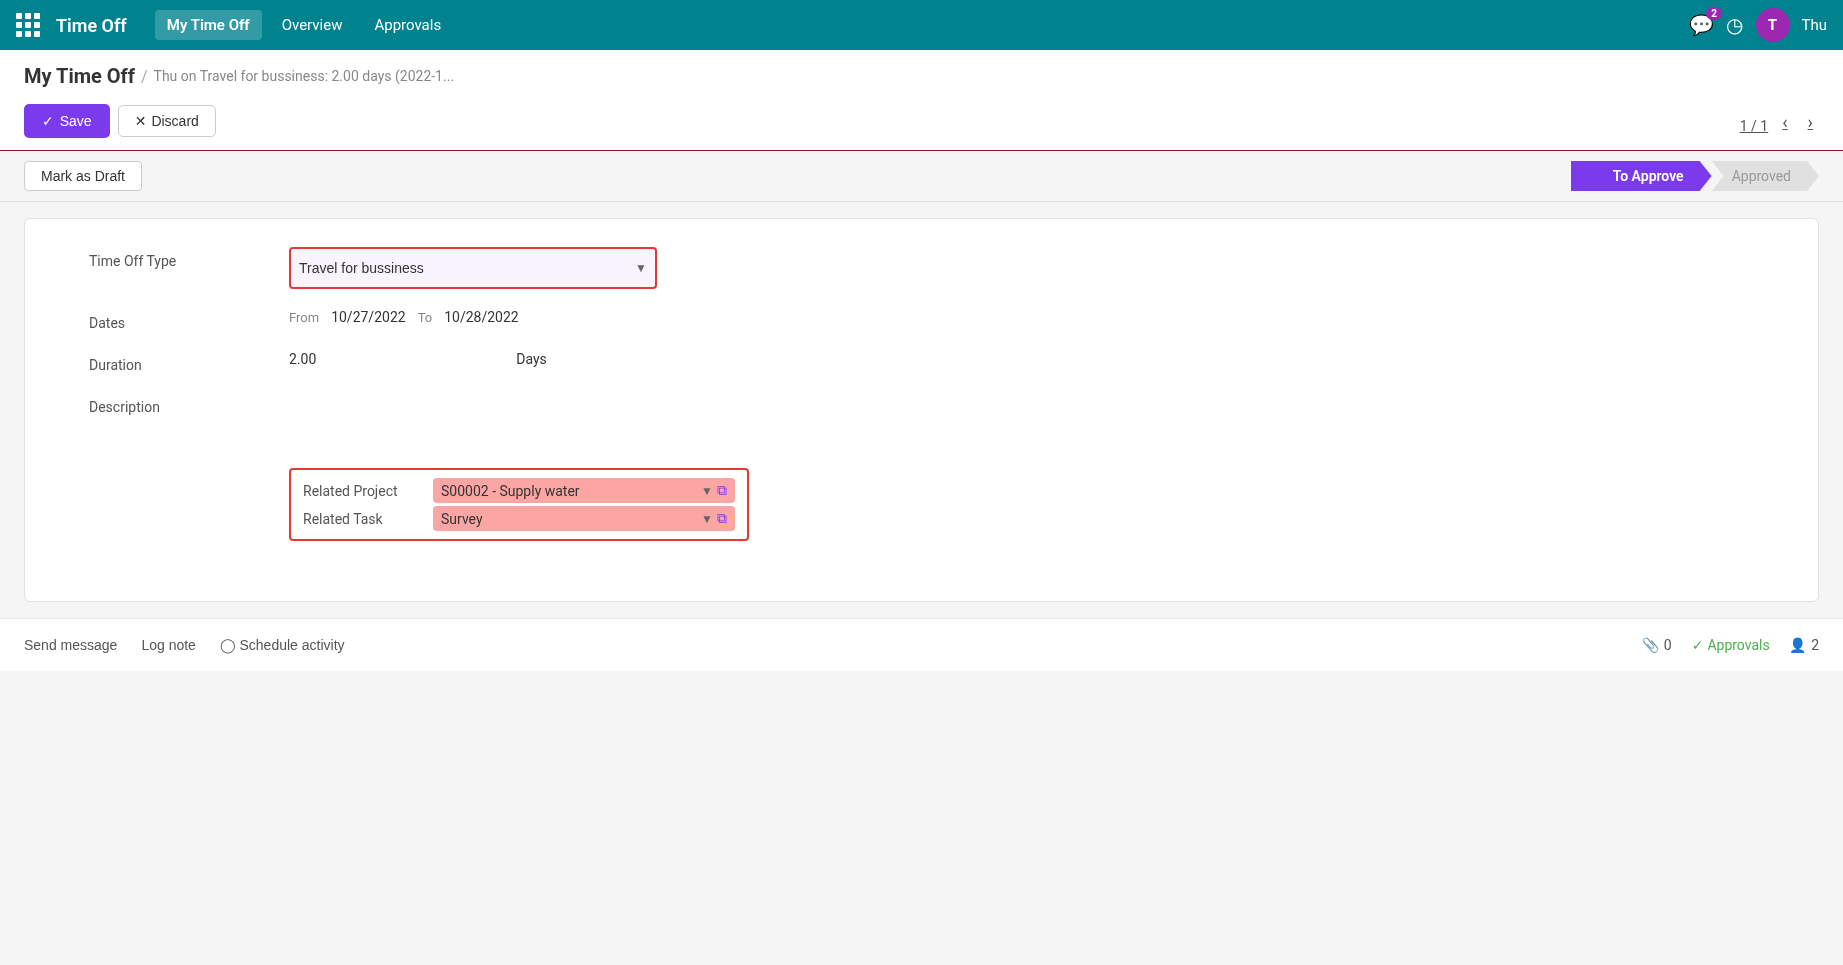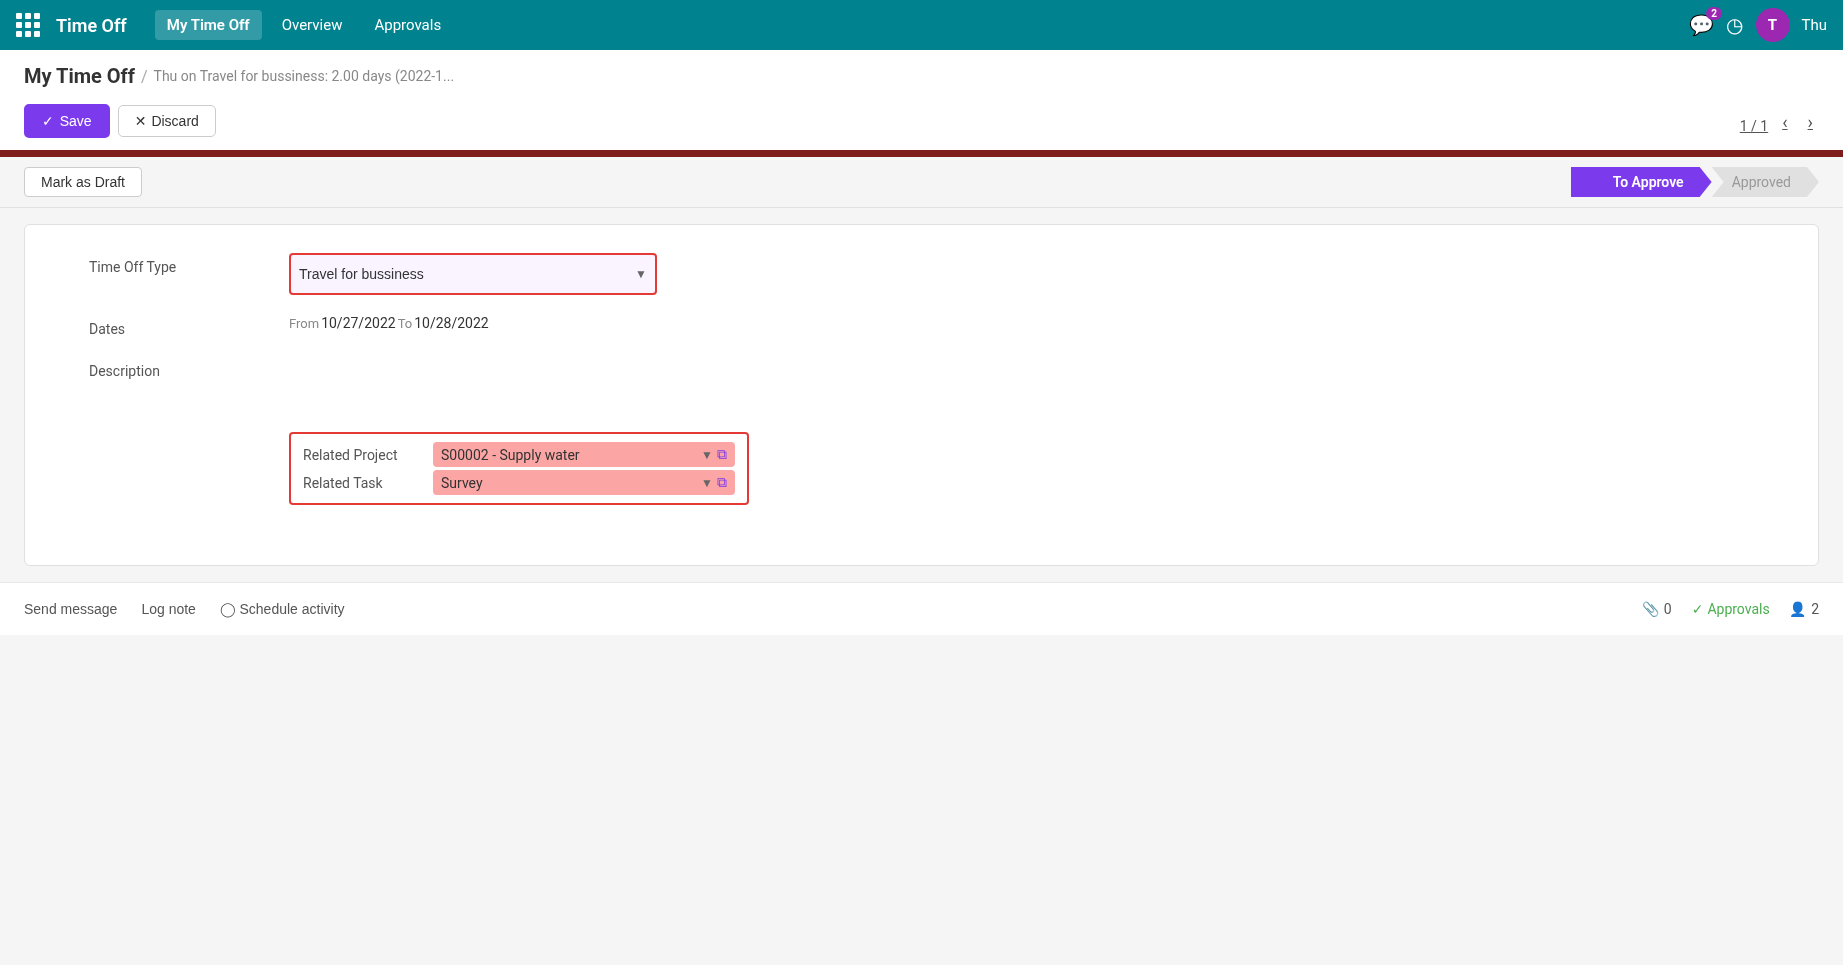--- a/index.html
+++ b/index.html
@@ -159,21 +159,21 @@
       border-radius: 3px;
     }
 
     
     .status-bar {
       background: #f5f5f5;
       padding: 10px 24px;
       display: flex;
       align-items: center;
       gap: 8px;
-      border-top: 7px solid #7f1d1d;
+      border-top: 1px solid #7f1d1d;
       border-bottom: 1px solid #e0e0e0;
     }
     .btn-mark-draft {
       background: white;
       color: #333;
       border: 1px solid #ccc;
       padding: 6px 16px;
       border-radius: 4px;
       cursor: pointer;
       font-size: 14px;
@@ -257,21 +257,21 @@
     .dropdown-arrow {
       color: #666;
       font-size: 12px;
       cursor: pointer;
     }
 
     
     .dates-row {
       display: flex;
       align-items: center;
-      gap: 2px;
+      gap: 12px;
     }
     .date-label {
       color: #888;
       font-size: 13px;
     }
     .date-value {
       font-size: 14px;
       color: #333;
     }
 
@@ -466,20 +466,29 @@
     <div class="form-value">
       <div class="dates-row">
         <span class="date-label">From</span>
         <span class="date-value">10/27/2022</span>
         <span class="date-label">To</span>
         <span class="date-value">10/28/2022</span>
       </div>
     </div>
   </div>
 
+  <div class="form-row">
+    <div class="form-label">Duration</div>
+    <div class="form-value">
+      <div class="duration-row">
+        <span>2.00</span>
+        <span>Days</span>
+      </div>
+    </div>
+  </div>
 
   <div class="form-row">
     <div class="form-label">Description</div>
     <div class="form-value">
       <textarea class="description-field" style=""></textarea>
     </div>
   </div>
 
   <div class="form-section-gap"></div>
 

